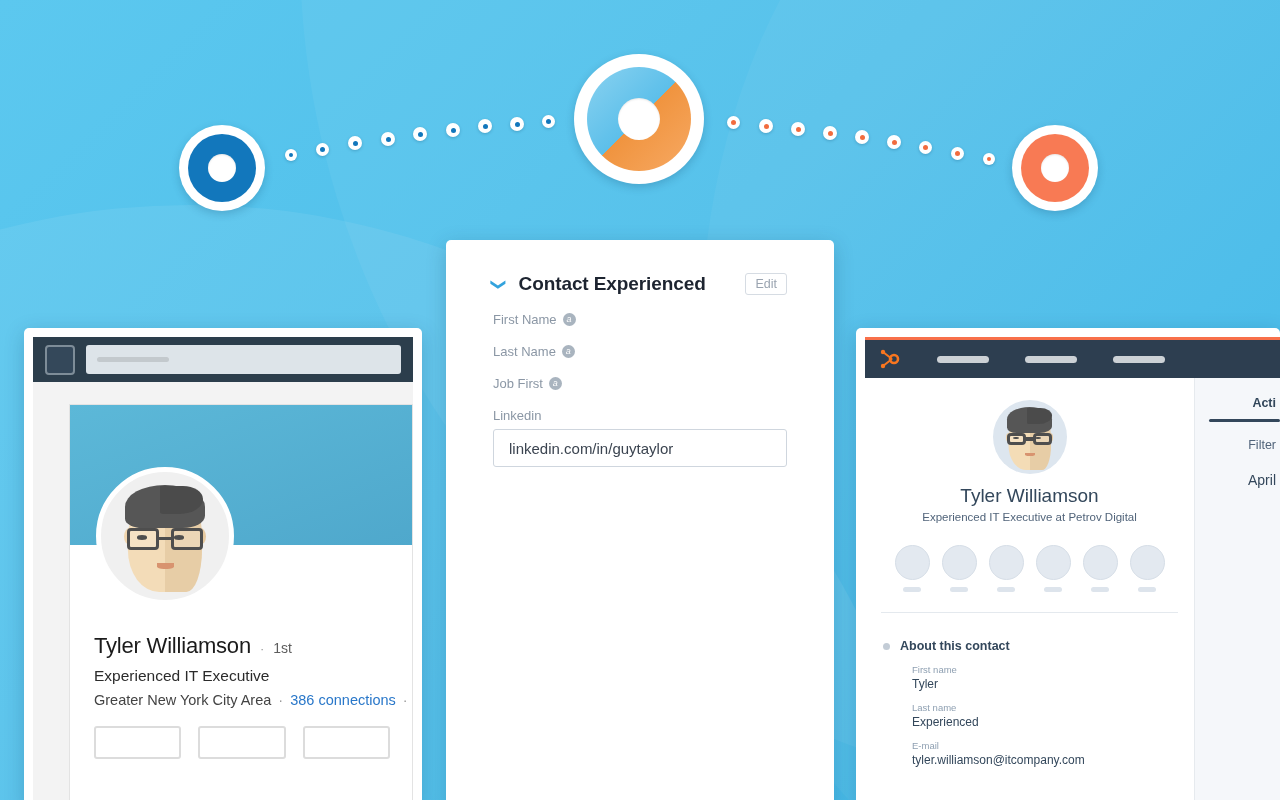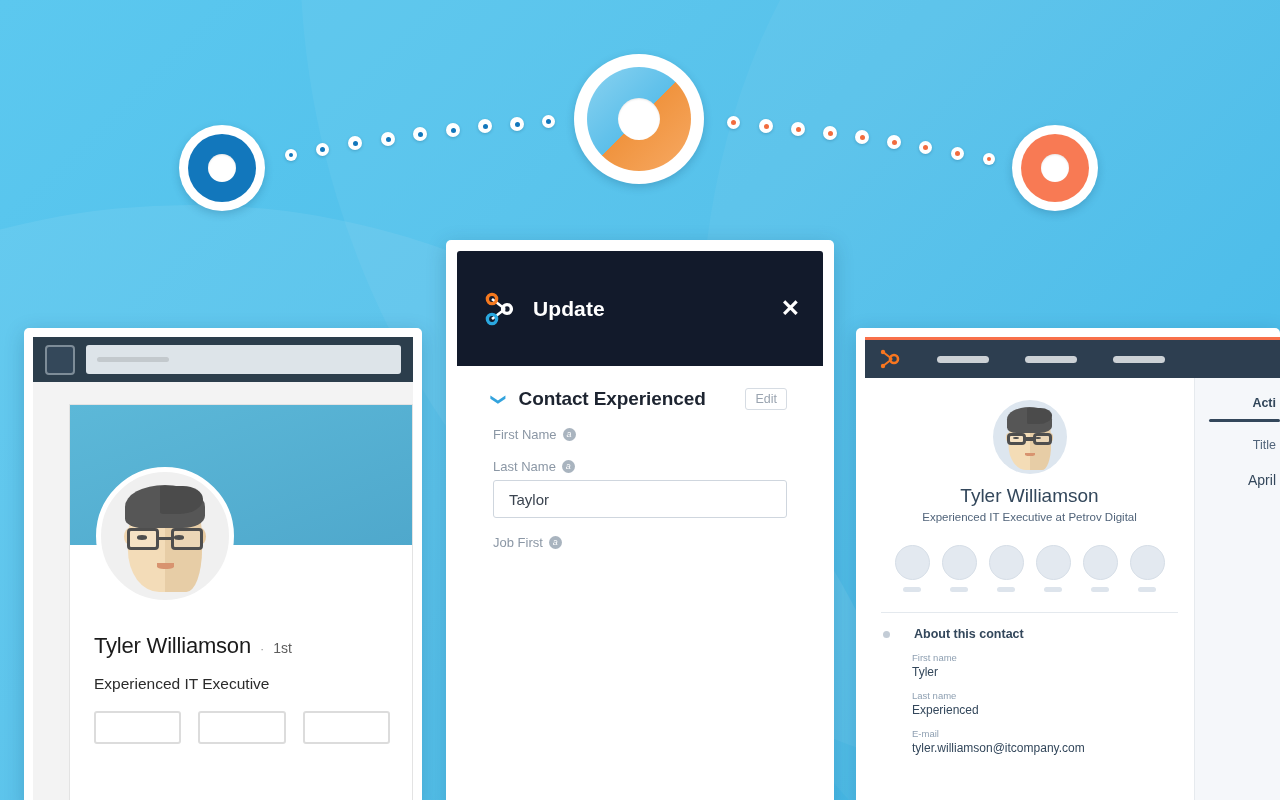--- a/index.html
+++ b/index.html
@@ -144,21 +144,21 @@
     width: 138px; height: 138px; border-radius: 50%;
     background: #f0f0f0;
     border: 5px solid #fff;
     overflow: hidden;
   }
   #li-body { padding: 88px 22px 0 24px; }
   #li-name-row { display: flex; align-items: baseline; gap: 9px; }
   #li-name { font-size: 22px; color: #1b1b1b; font-weight: 400; letter-spacing: -0.2px; }
   #li-dot1 { color: #9a9a9a; font-size: 13px; }
   #li-degree { font-size: 14px; color: #5d5d5d; }
-  #li-headline { margin-top: 16px; font-size: 15.5px; color: #2b2b2b; }
+  #li-headline { margin-top: 8px; font-size: 15.5px; color: #2b2b2b; }
   #li-meta { margin-top: 7px; font-size: 14.5px; color: #434343; white-space: nowrap; }
   #li-meta .sep { color: #9a9a9a; padding: 0 3px; }
   #li-meta .link { color: #2977c9; }
   #li-actions { margin-top: 18px; display: flex; gap: 17px; }
   .li-btn {
     width: 94px; height: 33px;
     border: 2px solid #dcdcdc; border-radius: 3px; background: #fff;
   }
 
   
@@ -312,21 +312,21 @@
   #hs-headline { margin-top: 4px; font-size: 11.5px; color: #51647a; }
   #hs-iconrow { margin-top: 22px; display: flex; justify-content: center; gap: 12px; }
   .hs-icon-item { display: flex; flex-direction: column; align-items: center; gap: 7px; }
   .hs-icon-circle {
     width: 35px; height: 35px; border-radius: 50%;
     background: #e3e9f0; border: 1px solid #d6dee7;
   }
   .hs-icon-label { width: 18px; height: 5px; background: #dde4ec; border-radius: 3px; }
   #hs-divider { margin: 20px 16px 0 16px; border-top: 1px solid #e4e9ee; }
   #hs-about { padding: 14px 0 0 18px; }
-  #hs-about-head { display: flex; align-items: center; gap: 24px; }
+  #hs-about-head { display: flex; align-items: center; gap: 10px; margin-top: 12px; }
   #hs-about-bullet { width: 7px; height: 7px; border-radius: 50%; background: #c3ccd6; }
   #hs-about-title { font-size: 12.5px; font-weight: 700; color: #33475b; }
   .hs-prop { margin: 11px 0 0 29px; }
   .hs-prop-label { font-size: 9.5px; color: #8fa0b2; }
   .hs-prop-value { font-size: 12px; color: #33475b; margin-top: 2px; }
   #hs-right { flex: 1; background: #f5f7fa; padding: 18px 0 0 0; text-align: right; }
   #hs-tab {
     font-size: 12.5px; font-weight: 700; color: #33475b;
     padding-right: 4px;
   }
@@ -459,48 +459,42 @@
 
         <div id="li-body">
           <div id="li-name-row">
             <span id="li-name">Tyler Williamson</span>
             <span id="li-dot1">·</span>
             <span id="li-degree">1st</span>
           </div>
 
           <div id="li-headline">Experienced IT Executive</div>
 
+          <div id="li-meta">
+            <span>Greater New York City Area</span>
+            <span class="sep">·</span>
+            <span class="link">386 connections</span>
+            <span class="sep">·</span>
+            
+          </div>
 
           <div id="li-actions">
             <div class="li-btn"></div>
             <div class="li-btn"></div>
             <div class="li-btn"></div>
           </div>
         </div>
       </div>
     </div>
 
   </div>
 </div>
 
 <div class="panel" id="update-modal">
 
-  <div id="modal-header">
-    <div id="sprocket">
-      <svg width="30" height="34" viewBox="0 0 30 34">
-        <line x1="7" y1="7" x2="20" y2="17" stroke="#ffffff" stroke-width="2.6"></line>
-        <line x1="7" y1="27" x2="20" y2="17" stroke="#ffffff" stroke-width="2.6"></line>
-        <circle cx="7" cy="7" r="4.6" fill="none" stroke="#f5791f" stroke-width="3.4"></circle>
-        <circle cx="7" cy="27" r="4.6" fill="none" stroke="#2aa8e0" stroke-width="3.4"></circle>
-        <circle cx="22" cy="17" r="4.4" fill="none" stroke="#ffffff" stroke-width="3.4"></circle>
-      </svg>
-    </div>
-    <div id="modal-title">Update</div>
-    <div id="modal-close">✕</div>
-  </div>
 
   <div id="modal-body">
 
     <div id="props-header">
       <span id="props-chevron" style="display: inline-block; transform: rotate(90deg);">❯</span>
       <span id="props-title">Contact Experienced</span>
       <button id="props-edit">Edit</button>
     </div>
 
     <div class="field">
@@ -508,31 +502,34 @@
         <span>First Name</span>
         <span class="badge-a">a</span>
       </div>
     </div>
 
     <div class="field">
       <div class="field-label">
         <span>Last Name</span>
         <span class="badge-a">a</span>
       </div>
-      <div class="field-input">Taylor</div>
     </div>
 
     <div class="field">
       <div class="field-label">
         <span>Job First</span>
         <span class="badge-a">a</span>
       </div>
     </div>
 
     <div class="field">
+      <div class="field-label">
+        <span>Linkedin</span>
+      </div>
+      <div class="field-input">linkedin.com/in/guytaylor</div>
     </div>
 
   </div>
 </div>
 
 <div class="panel" id="hubspot-window">
   <div id="hs-inner">
 
     <div id="hs-accent"></div>
 
@@ -627,19 +624,19 @@
             <div class="hs-prop-label">E-mail</div>
             <div class="hs-prop-value">tyler.williamson@itcompany.com</div>
           </div>
         </div>
 
       </div>
 
       <div id="hs-right">
         <div id="hs-tab">Acti</div>
         <div id="hs-tab-underline"></div>
-        <div id="hs-filter">Title</div>
+        <div id="hs-filter">Filter</div>
         <div id="hs-month">April</div>
       </div>
     </div>
 
   </div>
 </div>
 
 </body></html>

